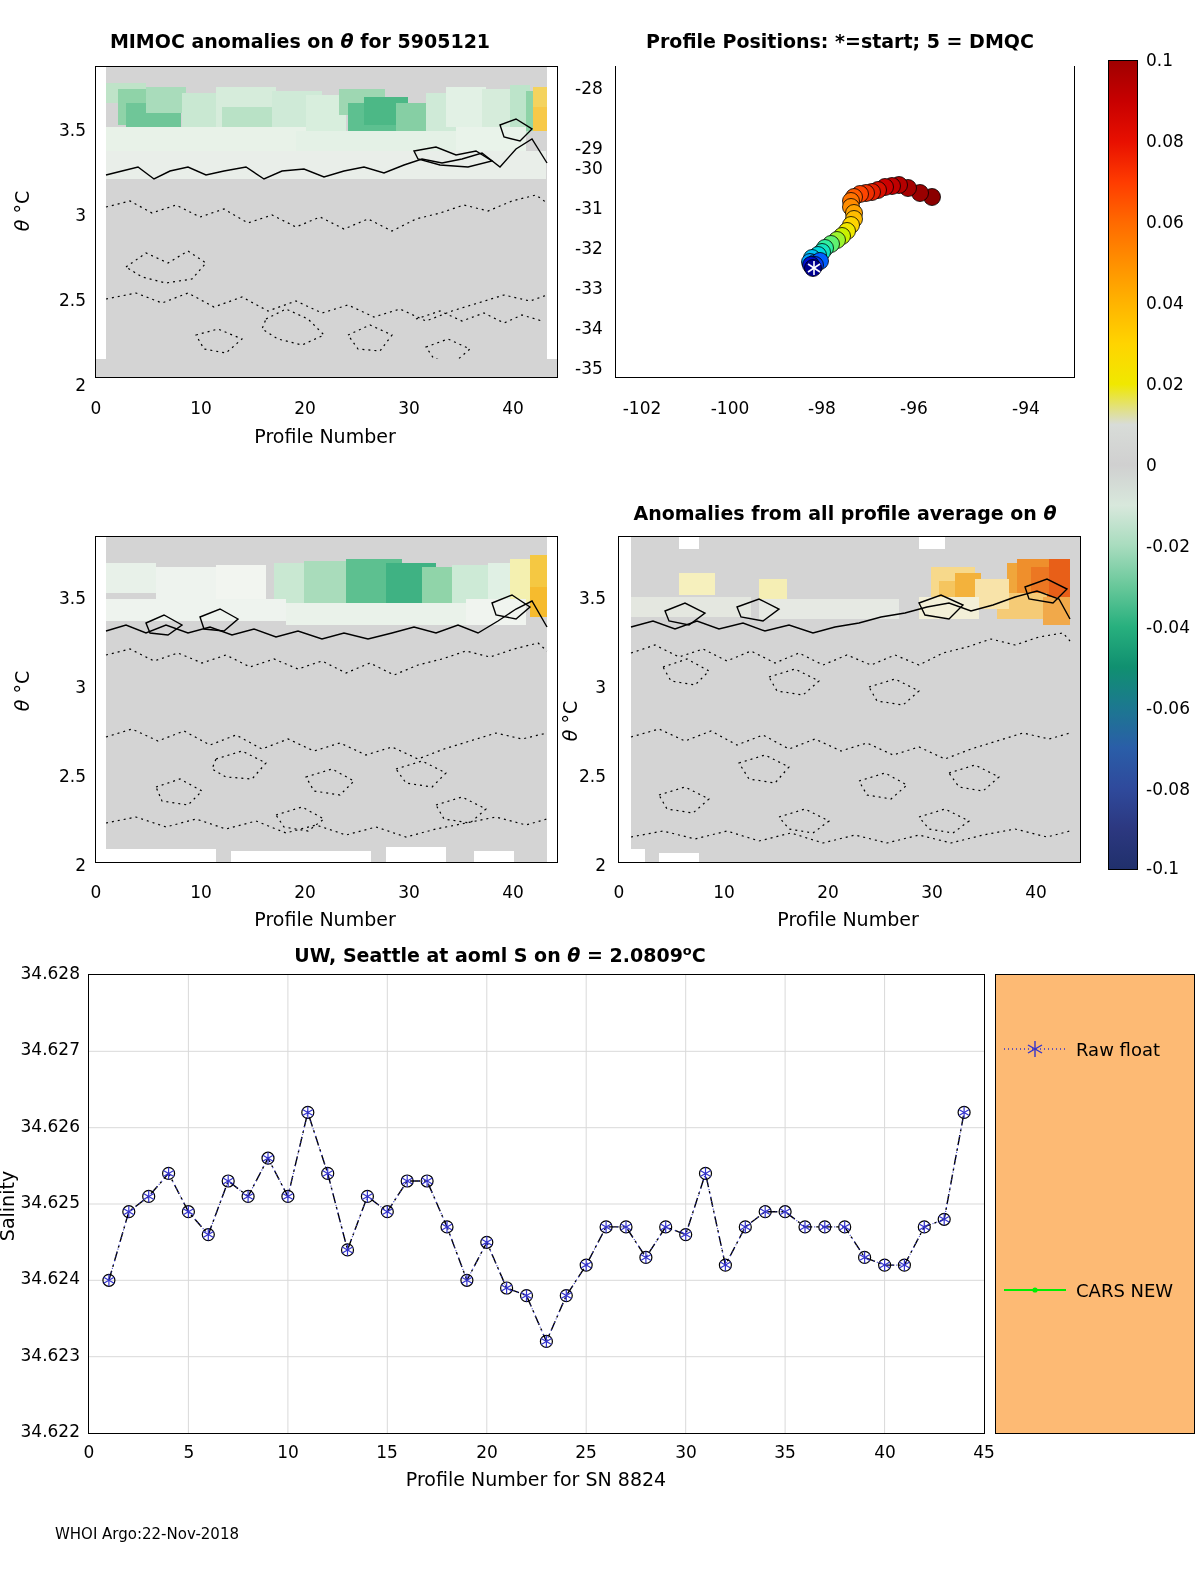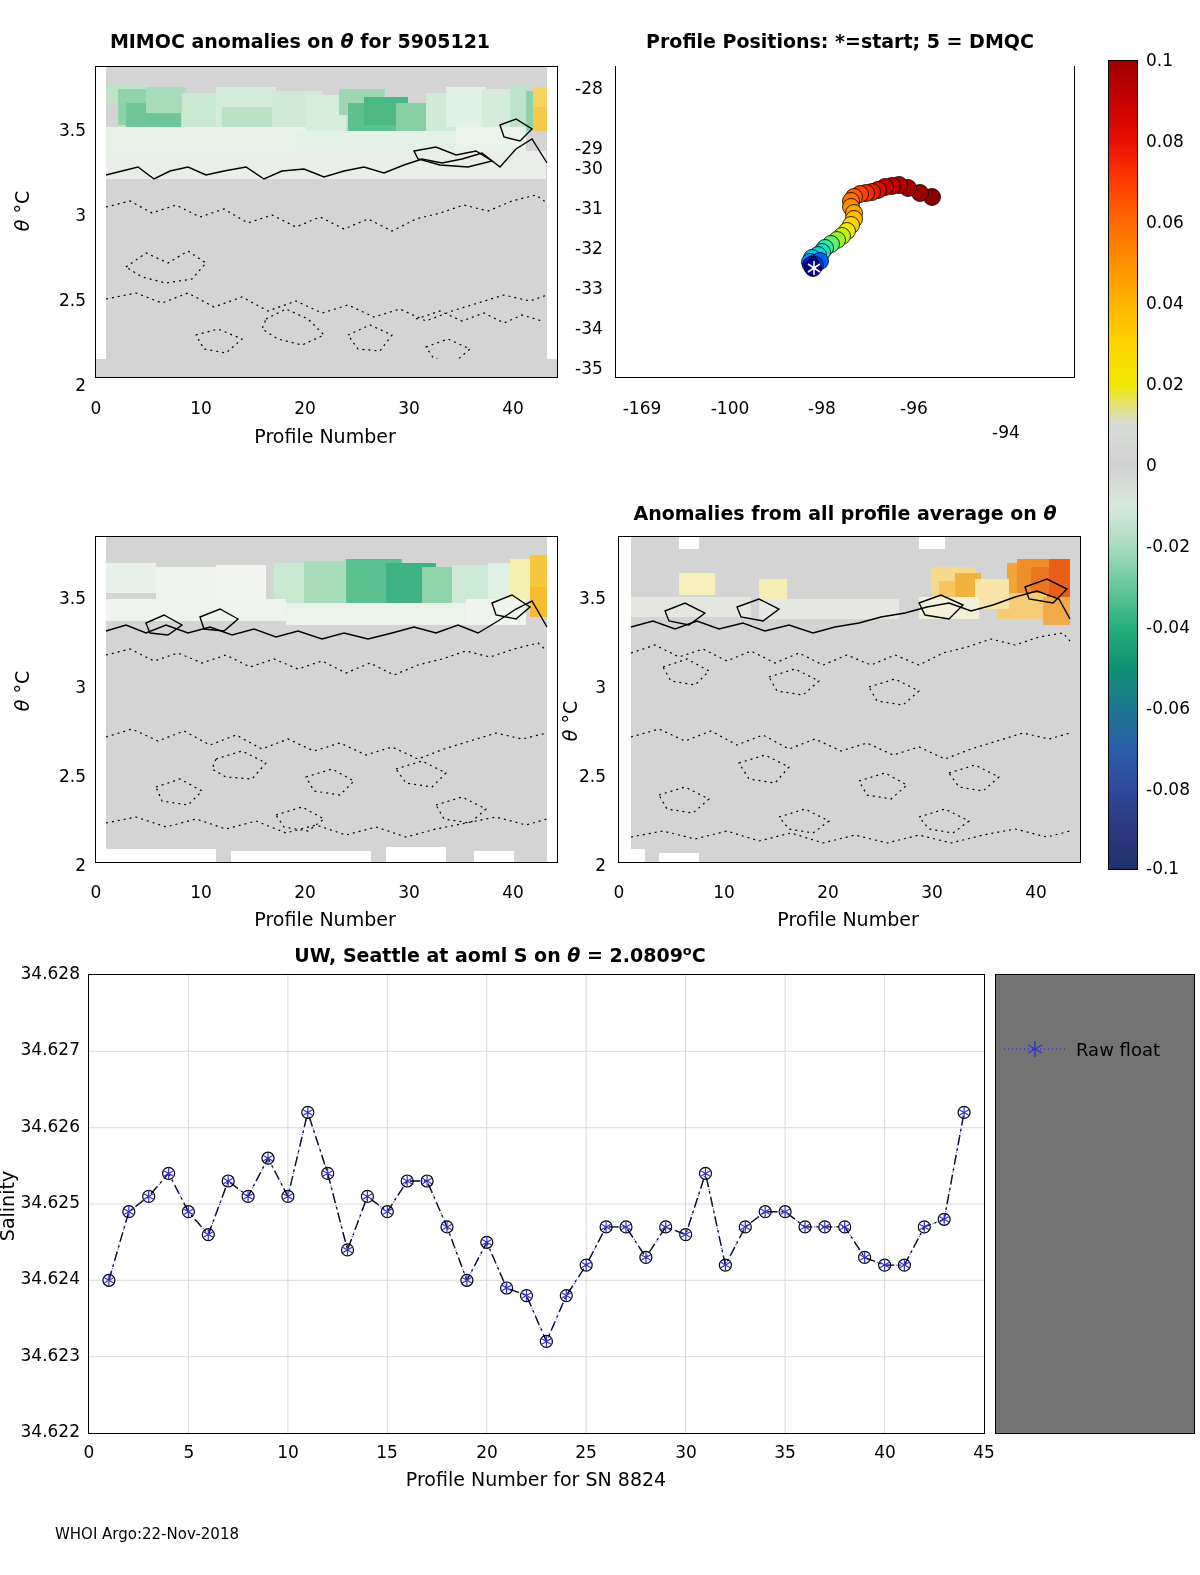--- a/index.html
+++ b/index.html
@@ -14,21 +14,21 @@
     font-family:"DejaVu Sans", sans-serif;
   }
   .axlab{font-size:19px;text-align:center;}
   .tick{font-size:17px;}
   .tickR{font-size:17px;text-align:right;}
   .tickL{font-size:17px;text-align:left;}
   .panel{position:absolute;border:1px solid #000;box-sizing:border-box;background:#fff;overflow:hidden;}
   .italic{font-style:italic;}
   .footer{font-size:15px;}
   svg{display:block;}
-  .legbox{position:absolute;border:1px solid #000;box-sizing:border-box;background:#737373;}
+  .legbox{position:absolute;border:1px solid #000;box-sizing:border-box;background:#fdba74;}
   .leglab{font-size:18px;}
 </style>
 </head>
 <body>
 
 <div class="abs" style="left:0;top:0;width:590px;height:470px;">
   <div class="abs ttl" style="left:50px;top:30px;width:500px;">
     <span>MIMOC anomalies on</span>
     <span class="italic">θ</span>
     <span>for 5905121</span>
@@ -159,25 +159,25 @@
 
   <div class="abs tickL" style="left:-15px;top:78px;width:58px;">-28</div>
   <div class="abs tickL" style="left:-15px;top:130px;width:58px;margin-top:8px;">-29</div>
   <div class="abs tickL" style="left:-15px;top:158px;width:58px;">-30</div>
   <div class="abs tickL" style="left:-15px;top:198px;width:58px;">-31</div>
   <div class="abs tickL" style="left:-15px;top:238px;width:58px;">-32</div>
   <div class="abs tickL" style="left:-15px;top:278px;width:58px;">-33</div>
   <div class="abs tickL" style="left:-15px;top:318px;width:58px;">-34</div>
   <div class="abs tickL" style="left:-15px;top:358px;width:58px;">-35</div>
 
-  <div class="abs tick" style="left:22px;top:398px;width:60px;text-align:center;">-169</div>
+  <div class="abs tick" style="left:22px;top:398px;width:60px;text-align:center;">-102</div>
   <div class="abs tick" style="left:110px;top:398px;width:60px;text-align:center;">-100</div>
   <div class="abs tick" style="left:202px;top:398px;width:60px;text-align:center;">-98</div>
   <div class="abs tick" style="left:294px;top:398px;width:60px;text-align:center;">-96</div>
-  <div class="abs tick" style="left:386px;top:398px;width:60px;text-align:center;margin-top:24px;">-94</div>
+  <div class="abs tick" style="left:406px;top:398px;width:60px;text-align:center;">-94</div>
 </div>
 
 <div class="abs" style="left:1108px;top:60px;width:92px;height:810px;">
   <div class="abs" style="left:0;top:0;width:30px;height:810px;border:1px solid #000;box-sizing:border-box;
     background:linear-gradient(to bottom,
       #a00000 0%, #c80000 5%, #e81000 10%, #ff3c00 15%, #ff6a00 20%,
       #ff9000 25%, #ffb400 30%, #ffd400 35%, #f0e800 40%,
       #d8dcd8 45%, #d0d0d0 50%, #d8e8dc 55%,
       #a8dcbe 60%, #68c89a 65%, #28b07e 70%, #109070 75%,
       #1c7890 80%, #2a5ea8 85%, #2f4a9c 90%, #2c3880 95%, #20306c 100%);"></div>
@@ -623,17 +623,24 @@
         <g stroke="#3333cc" stroke-width="1.4">
           <line x1="33" y1="3" x2="33" y2="19"></line>
             <line x1="26" y1="7" x2="40" y2="15"></line>
             <line x1="26" y1="15" x2="40" y2="7"></line>
         </g>
       </svg>
       <div class="abs leglab" style="left:80px;top:9px;width:120px;">Raw float</div>
     </div>
 
 
+    <div class="abs" style="left:0;top:296px;width:200px;height:40px;">
+      <svg width="66" height="22" viewBox="0 0 66 22" class="abs" style="left:6px;top:8px;">
+        <line x1="2" y1="11" x2="64" y2="11" stroke="#00ee00" stroke-width="1.8"></line>
+        <circle cx="33" cy="11" r="2.6" fill="#00ee00"></circle>
+      </svg>
+      <div class="abs leglab" style="left:80px;top:9px;width:130px;">CARS NEW</div>
+    </div>
 
   </div>
 </div>
 
 <div class="abs footer" style="left:55px;top:1525px;width:400px;">WHOI Argo:22-Nov-2018</div>
 
 </body></html>

